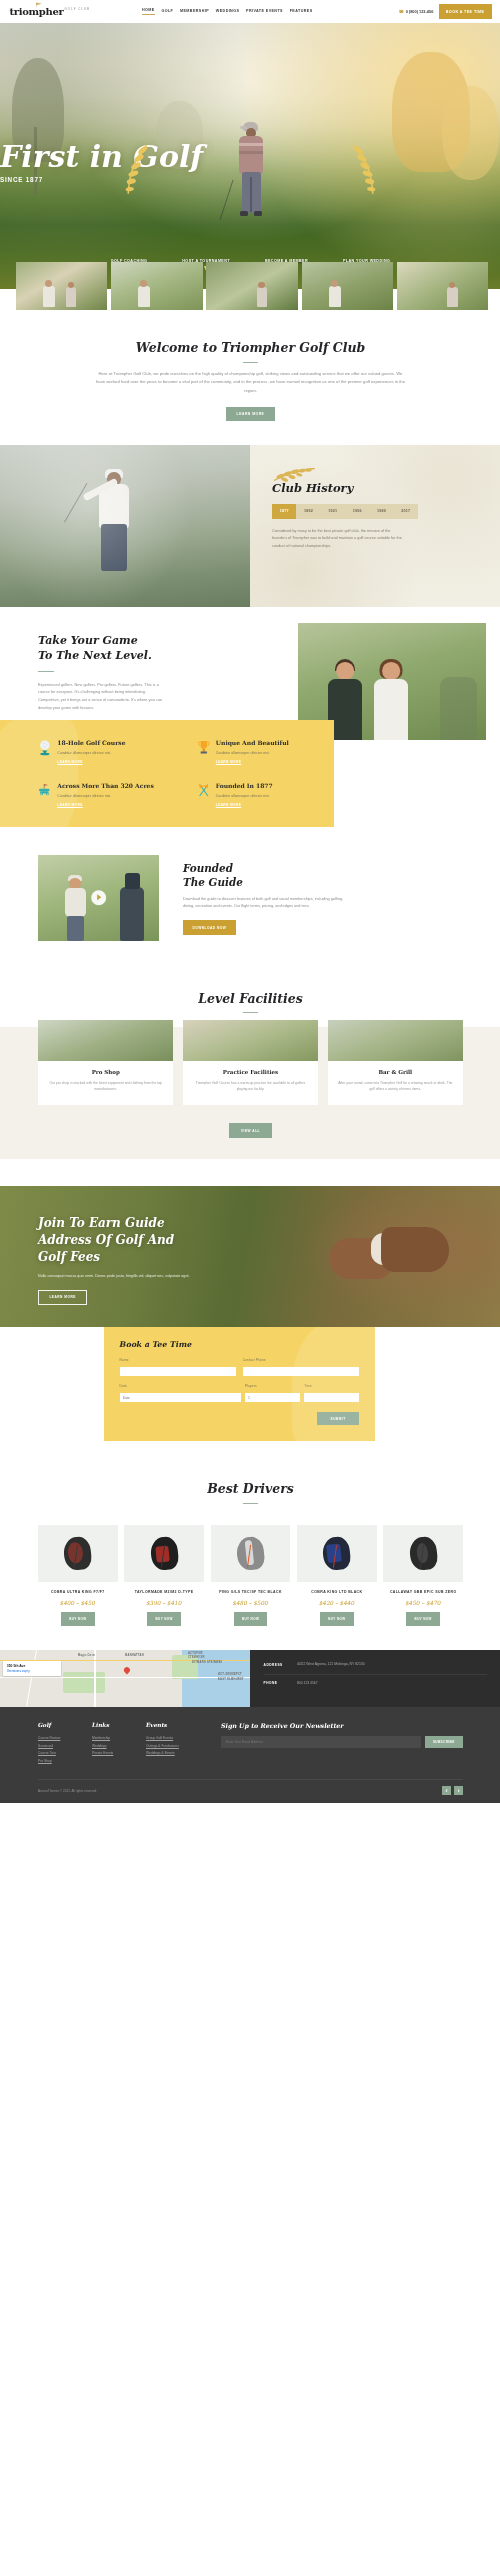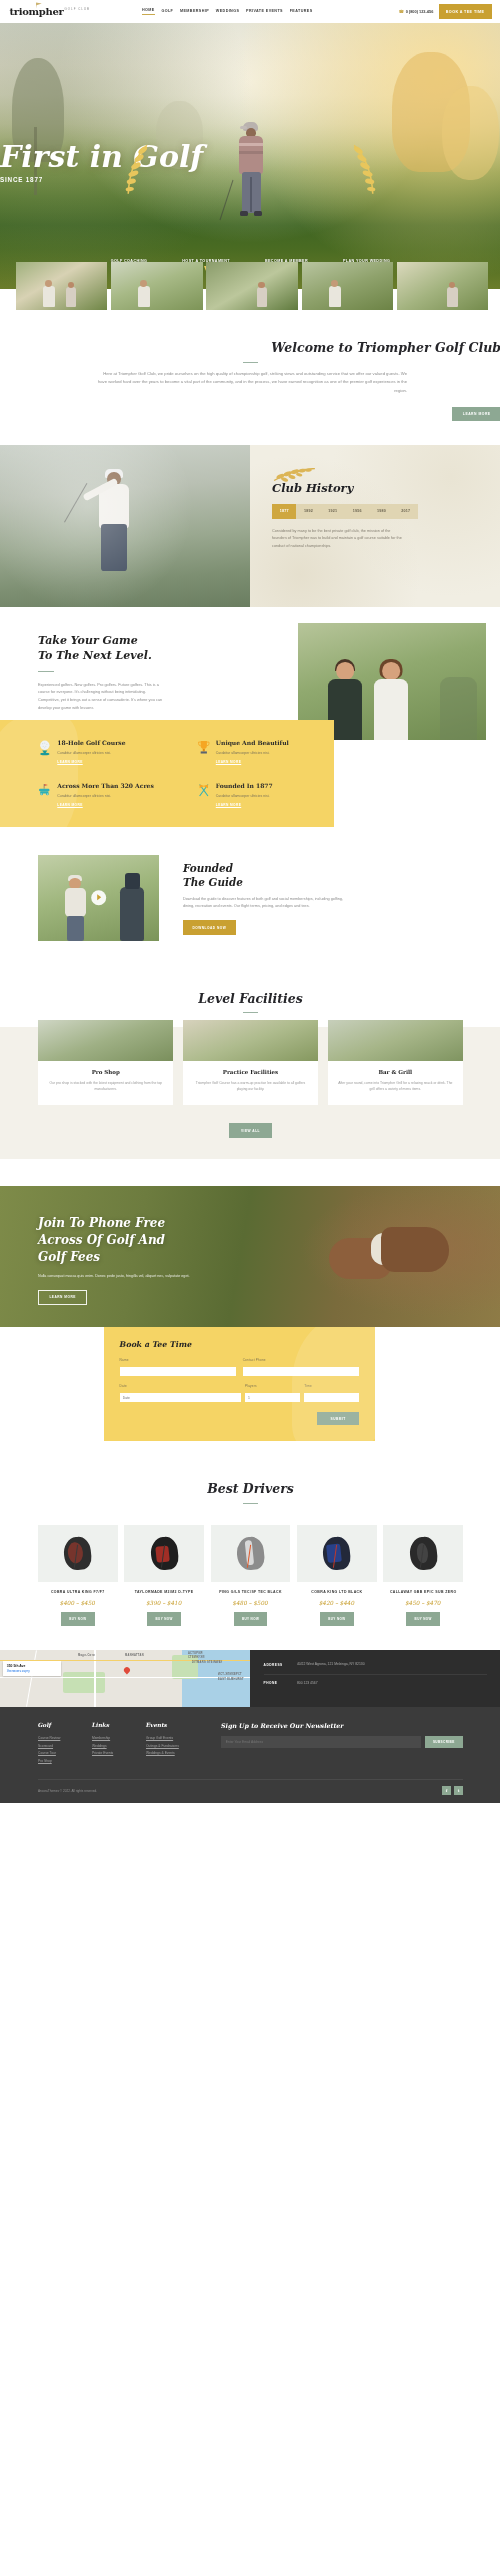--- a/index.html
+++ b/index.html
@@ -126,21 +126,21 @@
   .gal-3 { background: linear-gradient(150deg,#8a9c6a 0%,#bcc79c 50%,#5f7a3d 100%); }
   .gal-4 { background: linear-gradient(160deg,#b9c5a0 0%,#8fa26c 50%,#6c8345 100%); }
   .gal-5 { background: linear-gradient(150deg,#dbd9bd 0%,#a3b37f 50%,#748b4c 100%); }
   .gal-fig { position:absolute; border-radius: 3.1px; }
   .f-body { width: 11.5px; height: 21px; background: #e9e6dd; bottom: 3.1px; left: 30%; border-radius: 3.1px 3.1px 1px 1px;}
   .f-body2 { width: 10.4px; height: 20px; background: #d7cfc3; bottom: 3.1px; left: 55%; border-radius: 3.1px 3.1px 1px 1px;}
   .f-head { width: 6.8px; height: 6.8px; border-radius: 50%; background:#c49a78; bottom: 23px; left: 32%; }
   .f-head2 { width: 6.3px; height: 6.3px; border-radius: 50%; background:#b98a68; bottom: 22px; left: 57%; }
 
   
-  .sec-welcome { padding: 30px 0 24px; text-align: right; background:#fff; }
+  .sec-welcome { padding: 30px 0 24px; text-align: center; background:#fff; }
   .h2-script {
     font-family: "DejaVu Serif", serif; font-style: italic; font-weight: bold;
     font-size: 12.5px; color: #26262a;
   }
   .rule { width: 14.6px; height: 1px; background: #9cb3a3; margin: 6.8px auto; }
   .lead {
     font-size: 4.2px; line-height: 2.05; color: #8c8c8c;
     width: 313px; margin: 0 auto;
   }
   .btn-green {
@@ -790,22 +790,22 @@
     </div>
   </div>
 
   <div class="sec-join">
     <div class="hands">
       <div class="hand h1"></div>
         <div class="glove"></div>
         <div class="hand h2"></div>
     </div>
     <div class="join-h">
-      <span>Join To Phone Free</span><br>
-      <span>Across Of Golf And</span><br>
+      <span>Join To Earn Guide</span><br>
+      <span>Address Of Golf And</span><br>
       <span>Golf Fees</span>
     </div>
     <div class="join-p">Nulla consequat massa quis enim. Donec pede justo, fringilla vel, aliquet nec, vulputate eget.</div>
     <div class="btn-white-o">LEARN MORE</div>
   </div>
 
   <div class="sec-form">
     <div class="form-box">
       <div class="form-h">Book a Tee Time</div>
       <div class="form-row">

